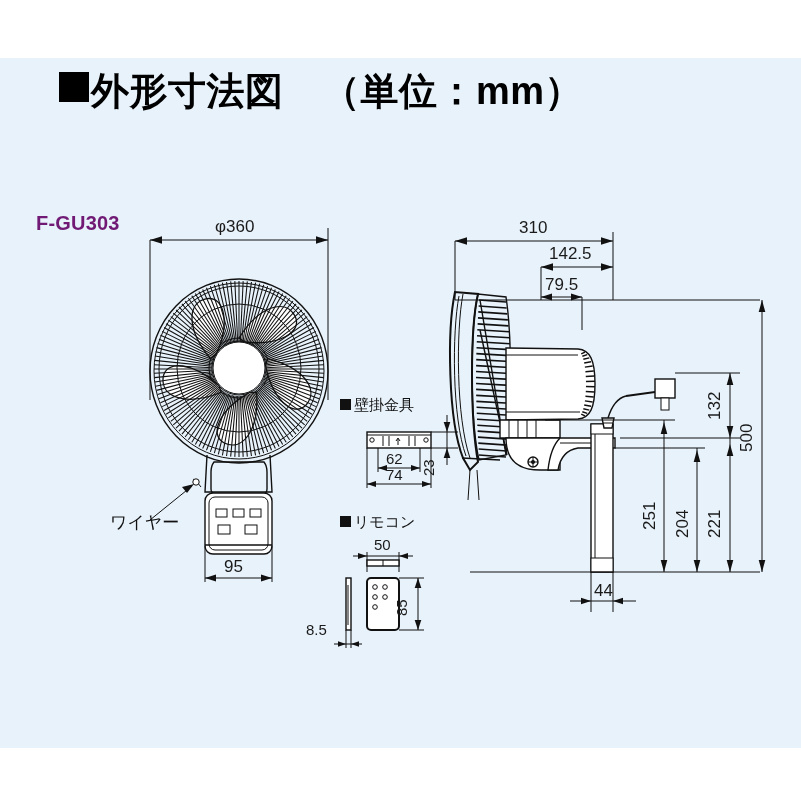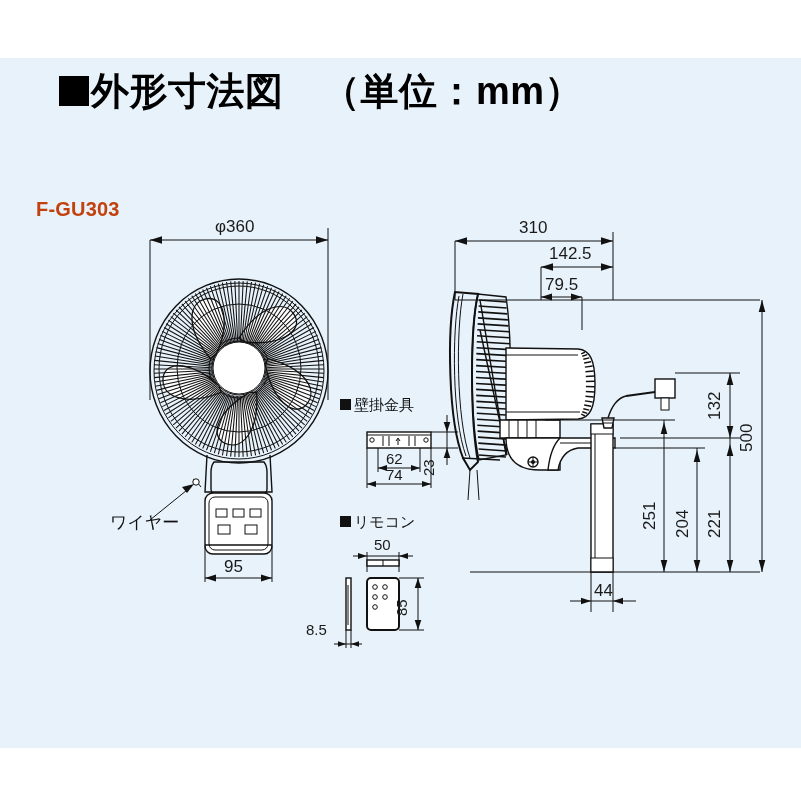--- a/index.html
+++ b/index.html
@@ -21,21 +21,21 @@
     top: 58px;
     width: 801px;
     height: 690px;
     background: #e8f2fa;
   }
   #heading {
     position: absolute;
     left: 30px;
     top: 72px;
     display: flex;
-    align-items: center;
+    align-items: flex-start;
     gap: 0px;
     color: #000000;
     padding-left: 29px;
   }
   #heading .sq {
     width: 30px;
     height: 30px;
     background: #000000;
     display: inline-block;
     margin-right: 2px;
@@ -43,24 +43,24 @@
   #heading .htext {
     font-size: 38px;
     font-weight: 700;
     letter-spacing: 0.5px;
     line-height: 1;
     white-space: pre;
   }
   #model {
     position: absolute;
     left: 36px;
-    top: 198px;
+    top: 212px;
     font-size: 20px;
     font-weight: 700;
-    color: #c2410c;
+    color: #701a75;
     letter-spacing: 0.2px;
   }
   svg.drawing {
     position: absolute;
     left: 0;
     top: 0;
   }
   .dimtext {
     font-family: "Liberation Sans", sans-serif;
     font-size: 17px;

